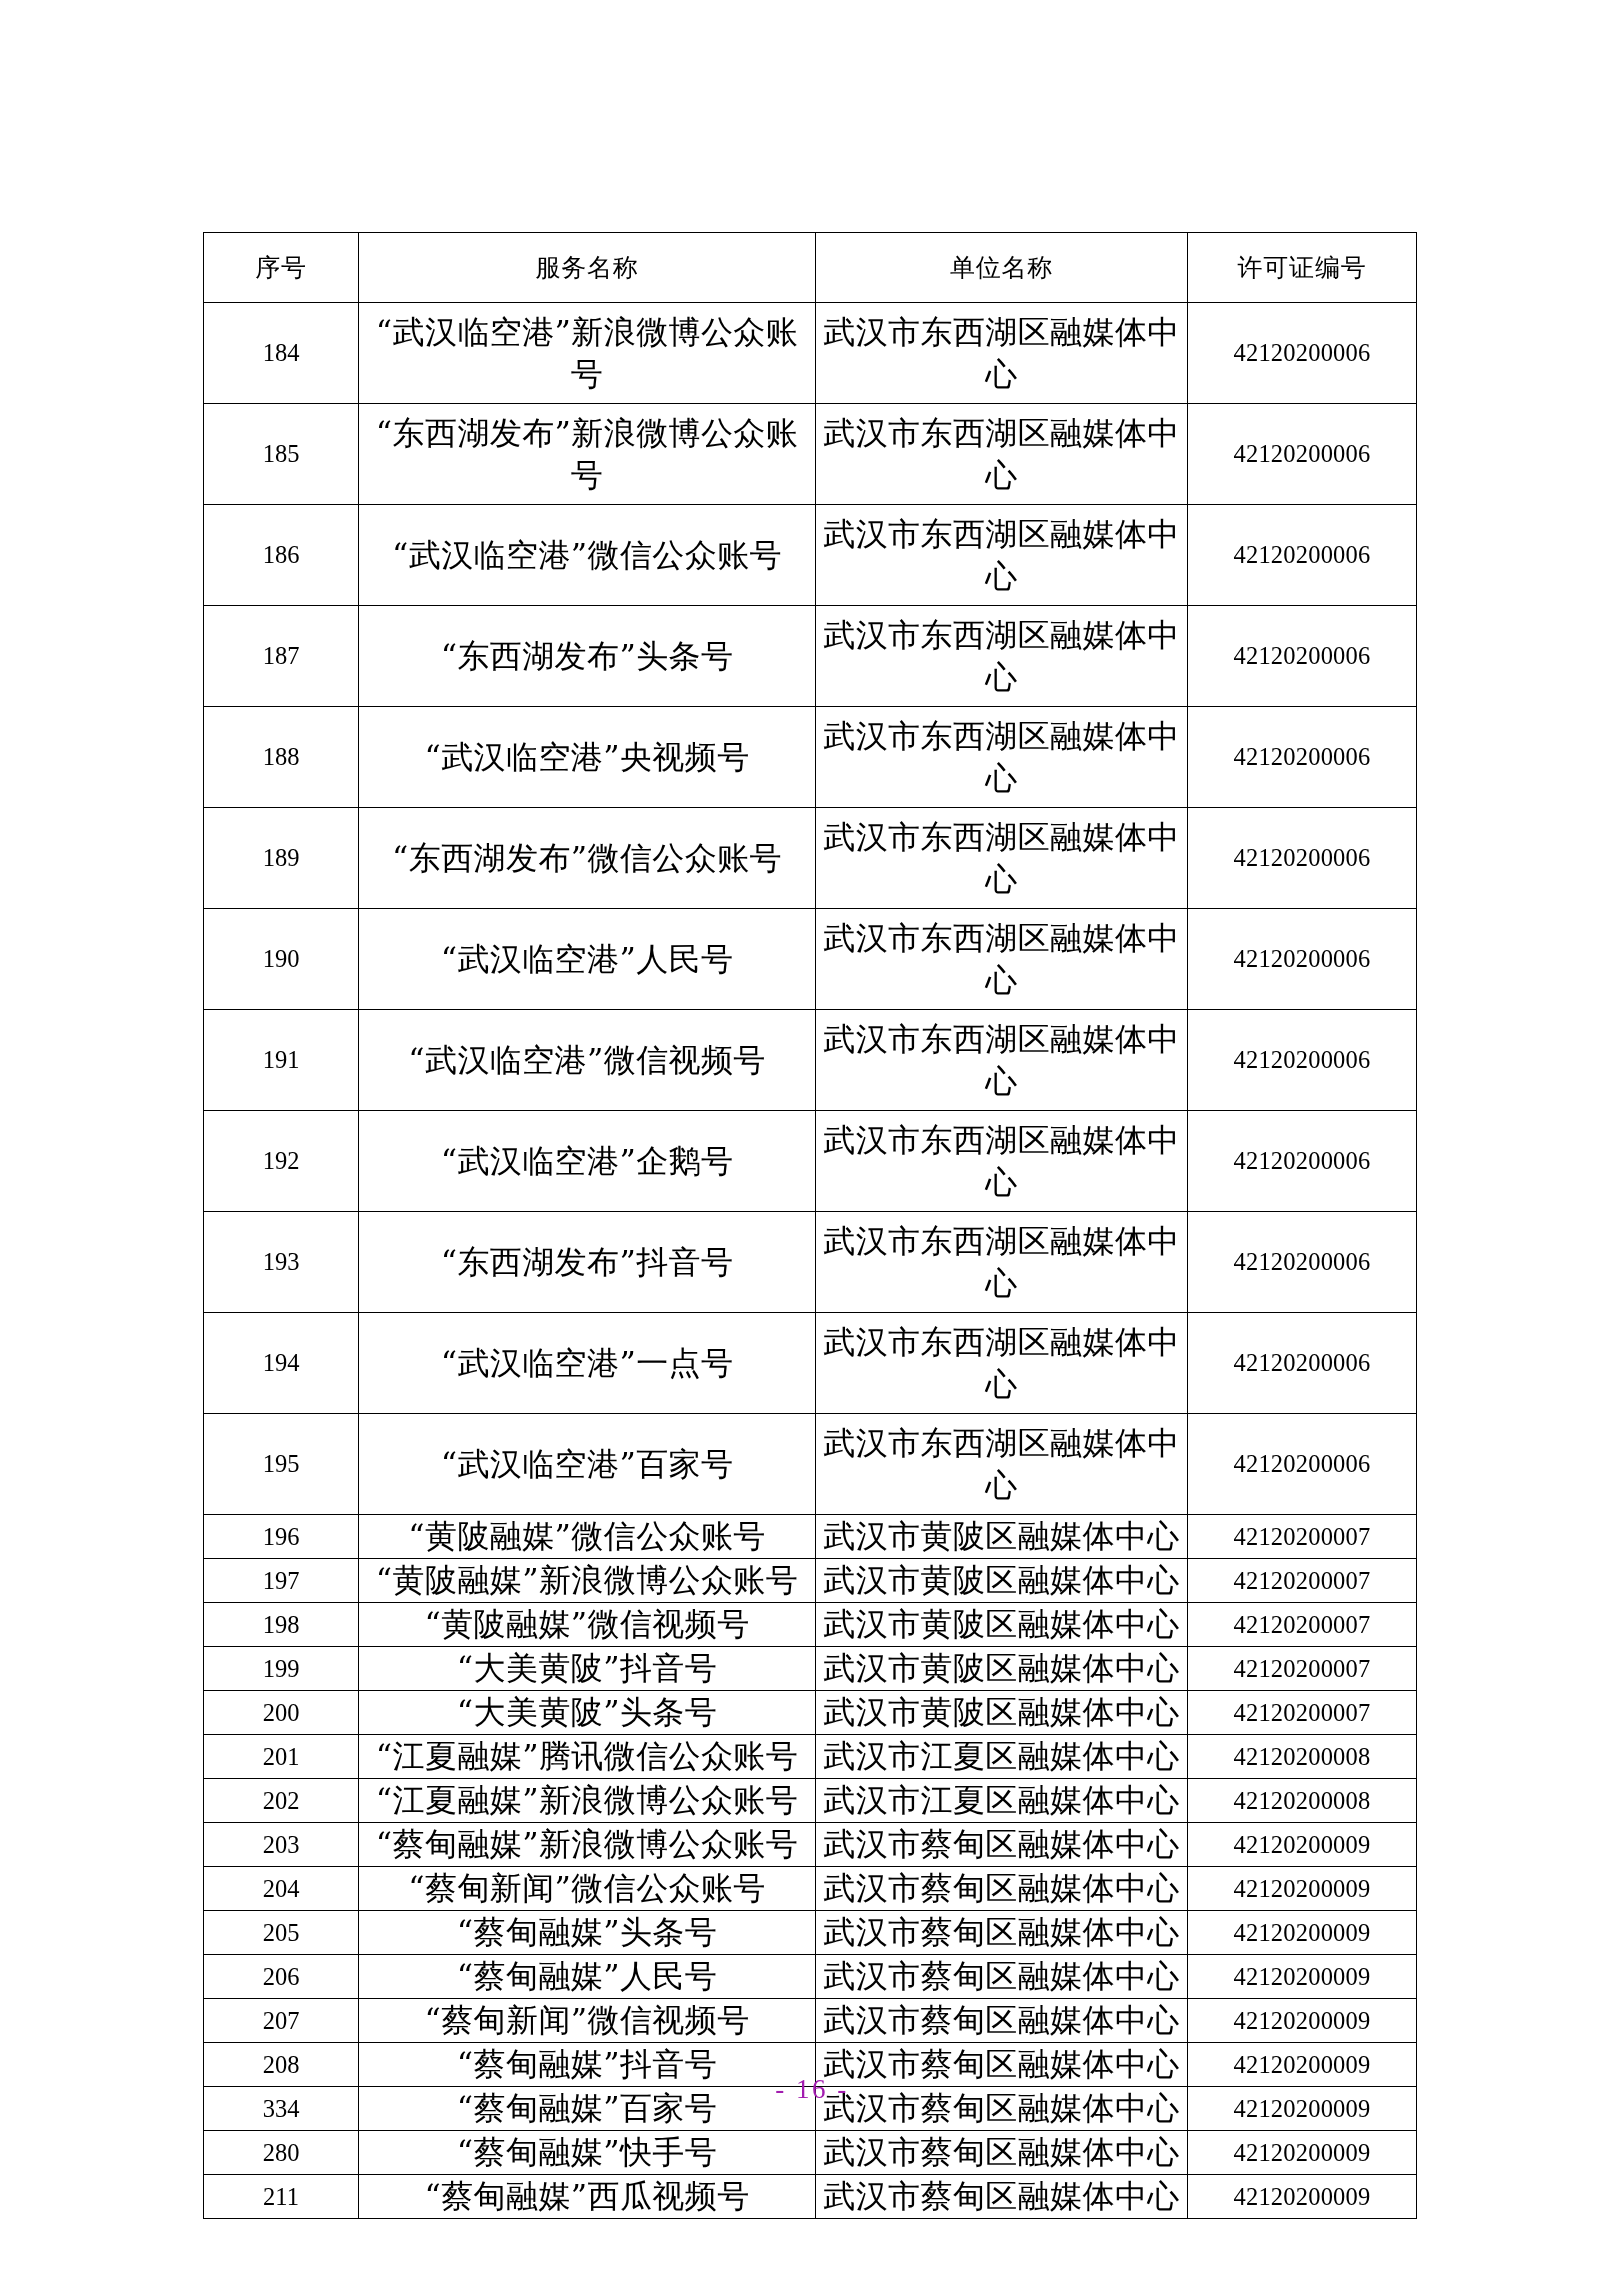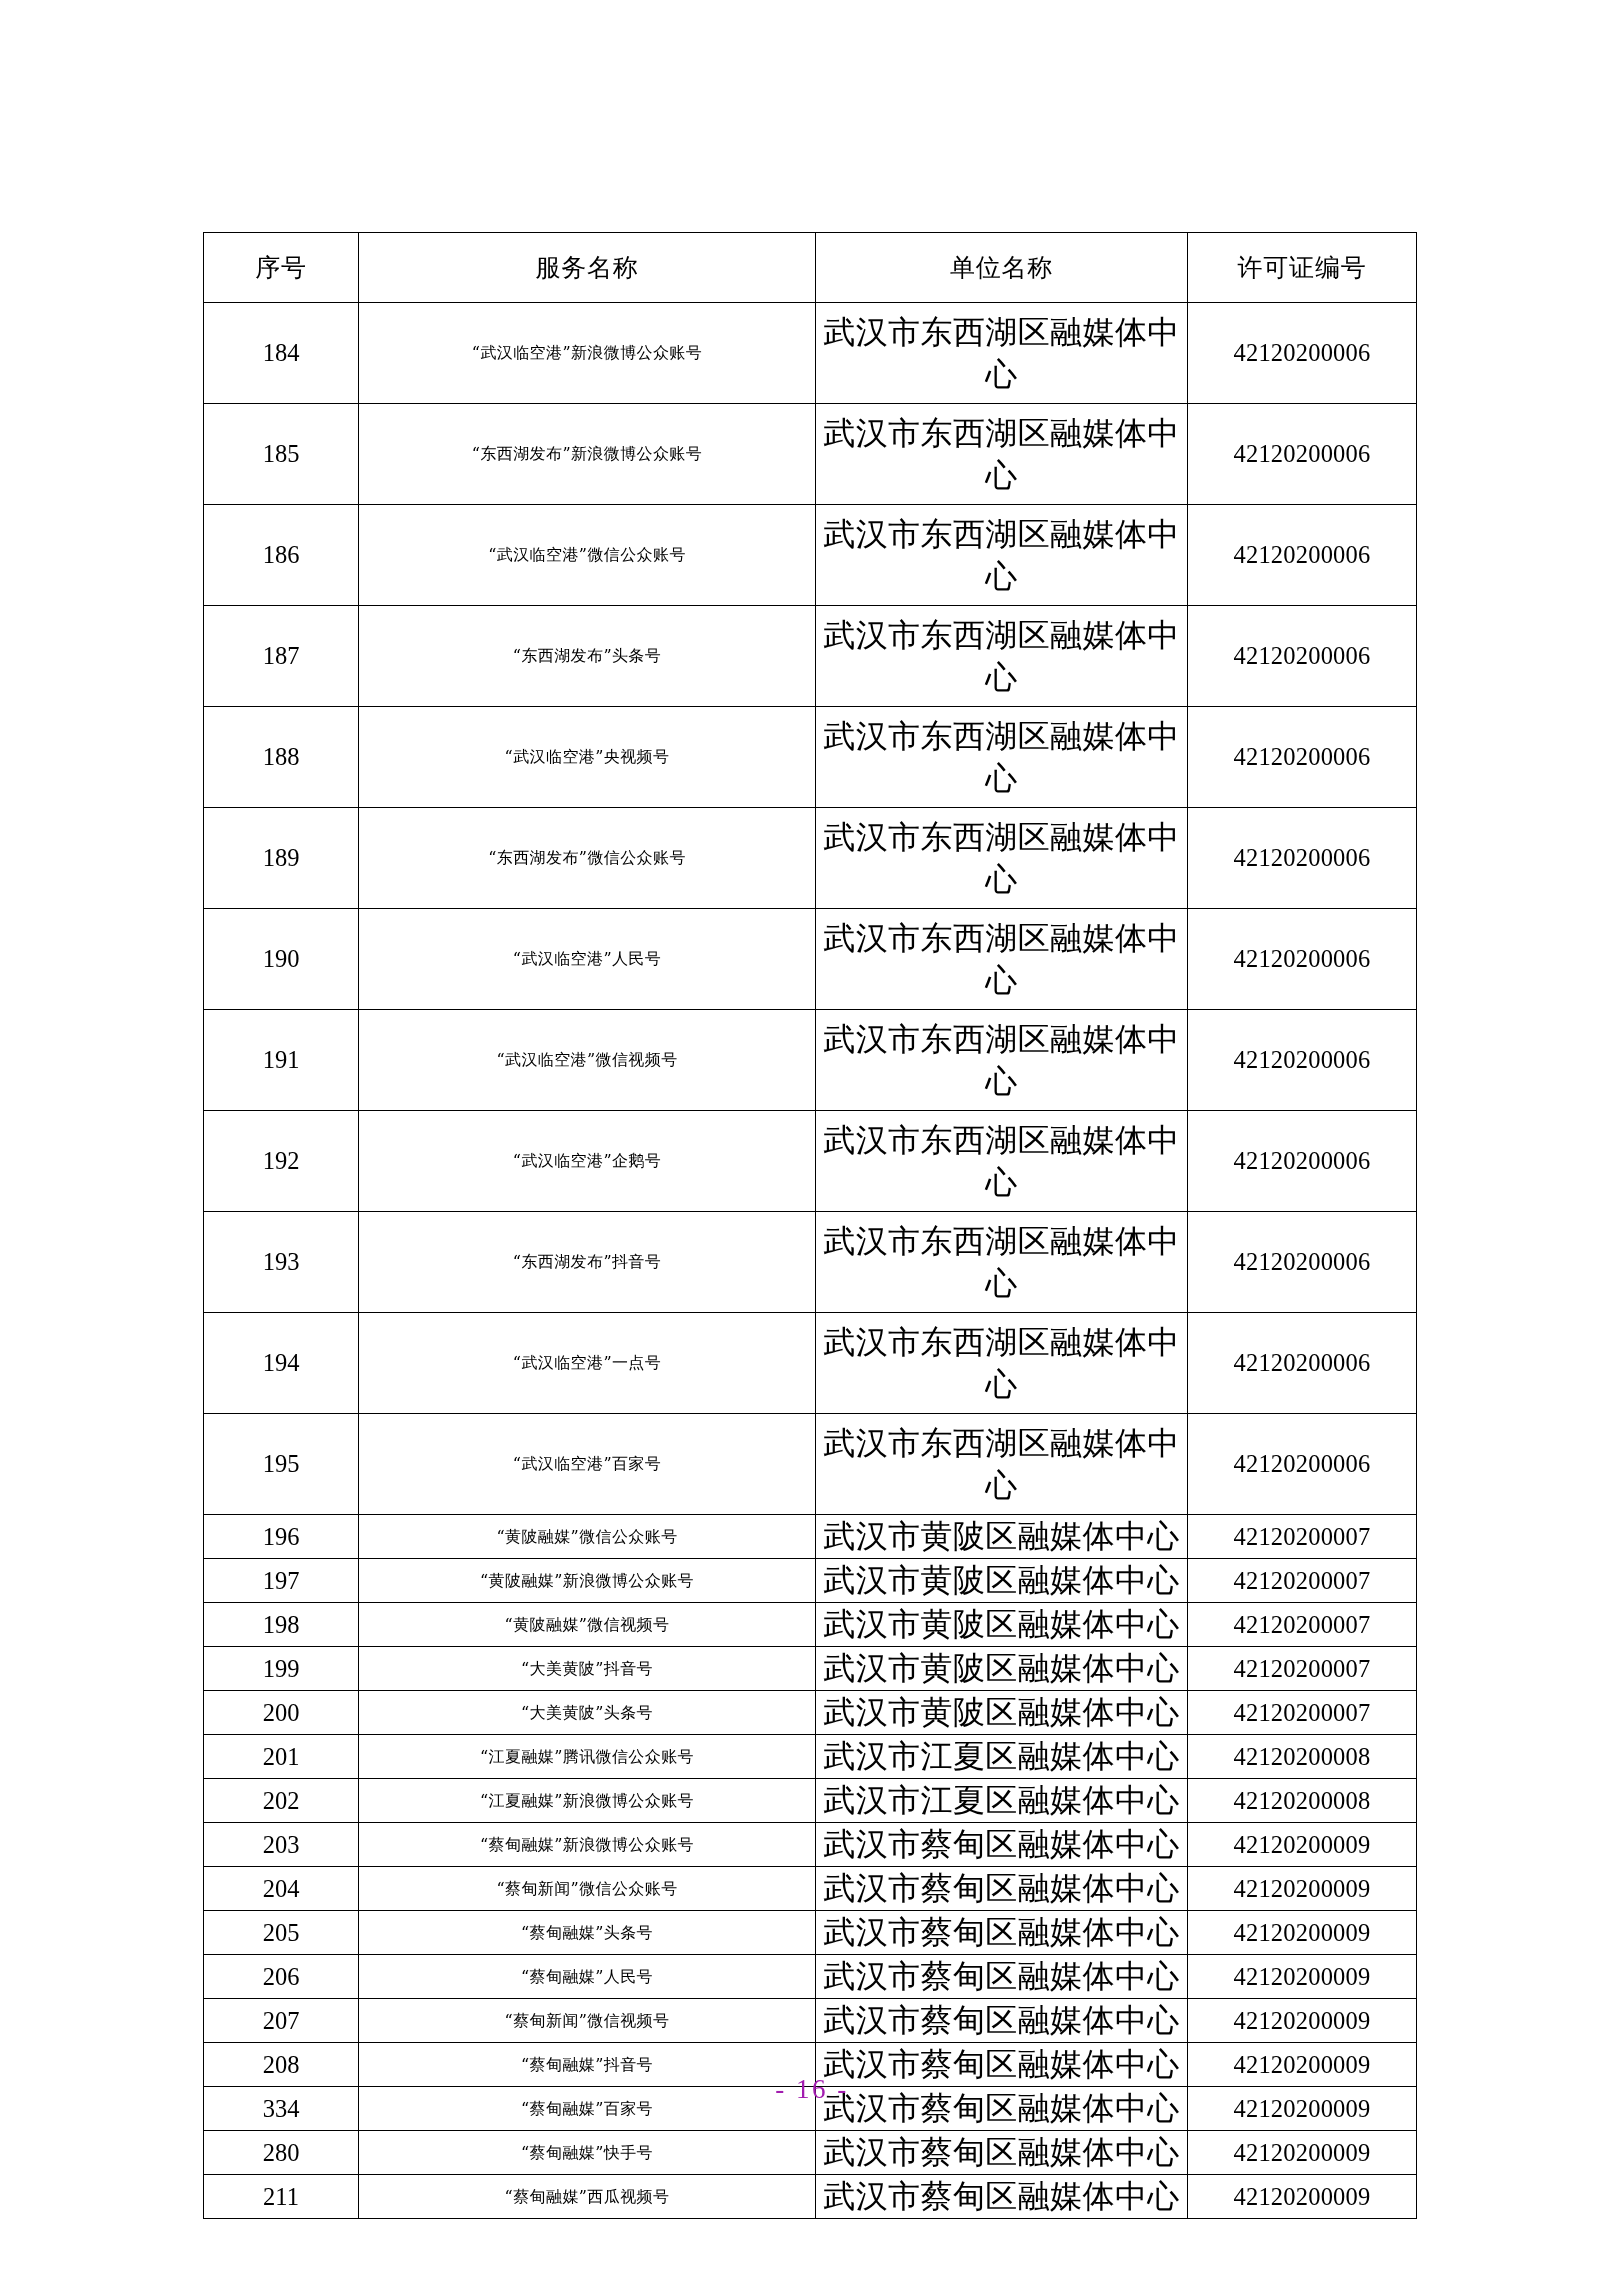--- a/index.html
+++ b/index.html
@@ -69,21 +69,21 @@
   tr.row-short td {
     height: 43px;
   }
 
   td.col-seq {
     font-family: "Liberation Serif", "DejaVu Serif", serif;
     font-size: 24.5px;
   }
   td.col-service {
     font-family: "DejaVu Serif", "Liberation Serif", serif;
-    font-size: 16px;
+    font-size: 32px;
     line-height: 1.32;
     letter-spacing: 0.4px;
   }
   td.col-unit {
     font-family: "DejaVu Serif", "Liberation Serif", serif;
     font-size: 32px;
     line-height: 1.32;
     letter-spacing: 0.4px;
   }
   td.col-license {

